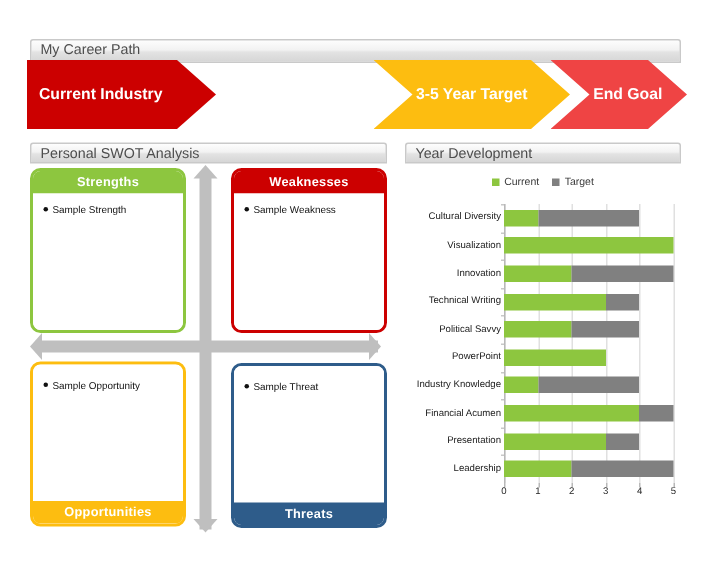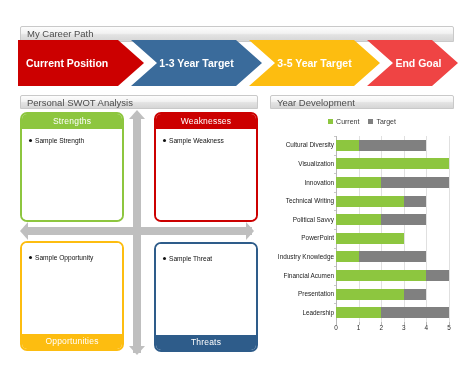--- a/index.html
+++ b/index.html
@@ -56,21 +56,21 @@
 
   .quad{
     position:absolute;width:104px;height:110px;
     border:2px solid #000;border-radius:7px;
     background:#ffffff;box-sizing:border-box;
     display:flex;flex-direction:column;
     overflow:hidden;
   }
   .quad .title{
     height:15px;line-height:15px;text-align:center;
-    color:#ffffff;font-weight:normal;font-size:8.5px;
+    color:#ffffff;font-weight:bold;font-size:8.5px;
     letter-spacing:.2px;flex:0 0 auto;
   }
   .quad .body{flex:1 1 auto;padding:7px 6px 0 7px;background:#fff;}
   .item{font-size:6.6px;color:#111;line-height:9px;white-space:nowrap;}
   .item .dot{display:inline-block;width:3px;height:3px;border-radius:50%;background:#111;margin-right:3px;vertical-align:1px;}
 
   #q-strengths{left:0px;  top:2px;  border-color:#8dc63f;}
   #q-strengths .title{background:#8dc63f;}
   #q-weaknesses{left:134px;top:2px; border-color:#cc0000;}
   #q-weaknesses .title{background:#cc0000;}
@@ -119,24 +119,21 @@
 </style>
 </head>
 <body>
 
 <div class="page">
 
   <div class="sec-head" id="career-head">My Career Path</div>
 
   <div id="career-strip">
     <div class="chev c1">
-      <span>Current Position</span>
-    </div>
-    <div class="chev c2">
-      <span>1-3 Year Target</span>
+      <span>Current Industry</span>
     </div>
     <div class="chev c3">
       <span>3-5 Year Target</span>
     </div>
     <div class="chev c4">
       <span>End Goal</span>
     </div>
   </div>
 
   <div class="sec-head" id="swot-head">Personal SWOT Analysis</div>

